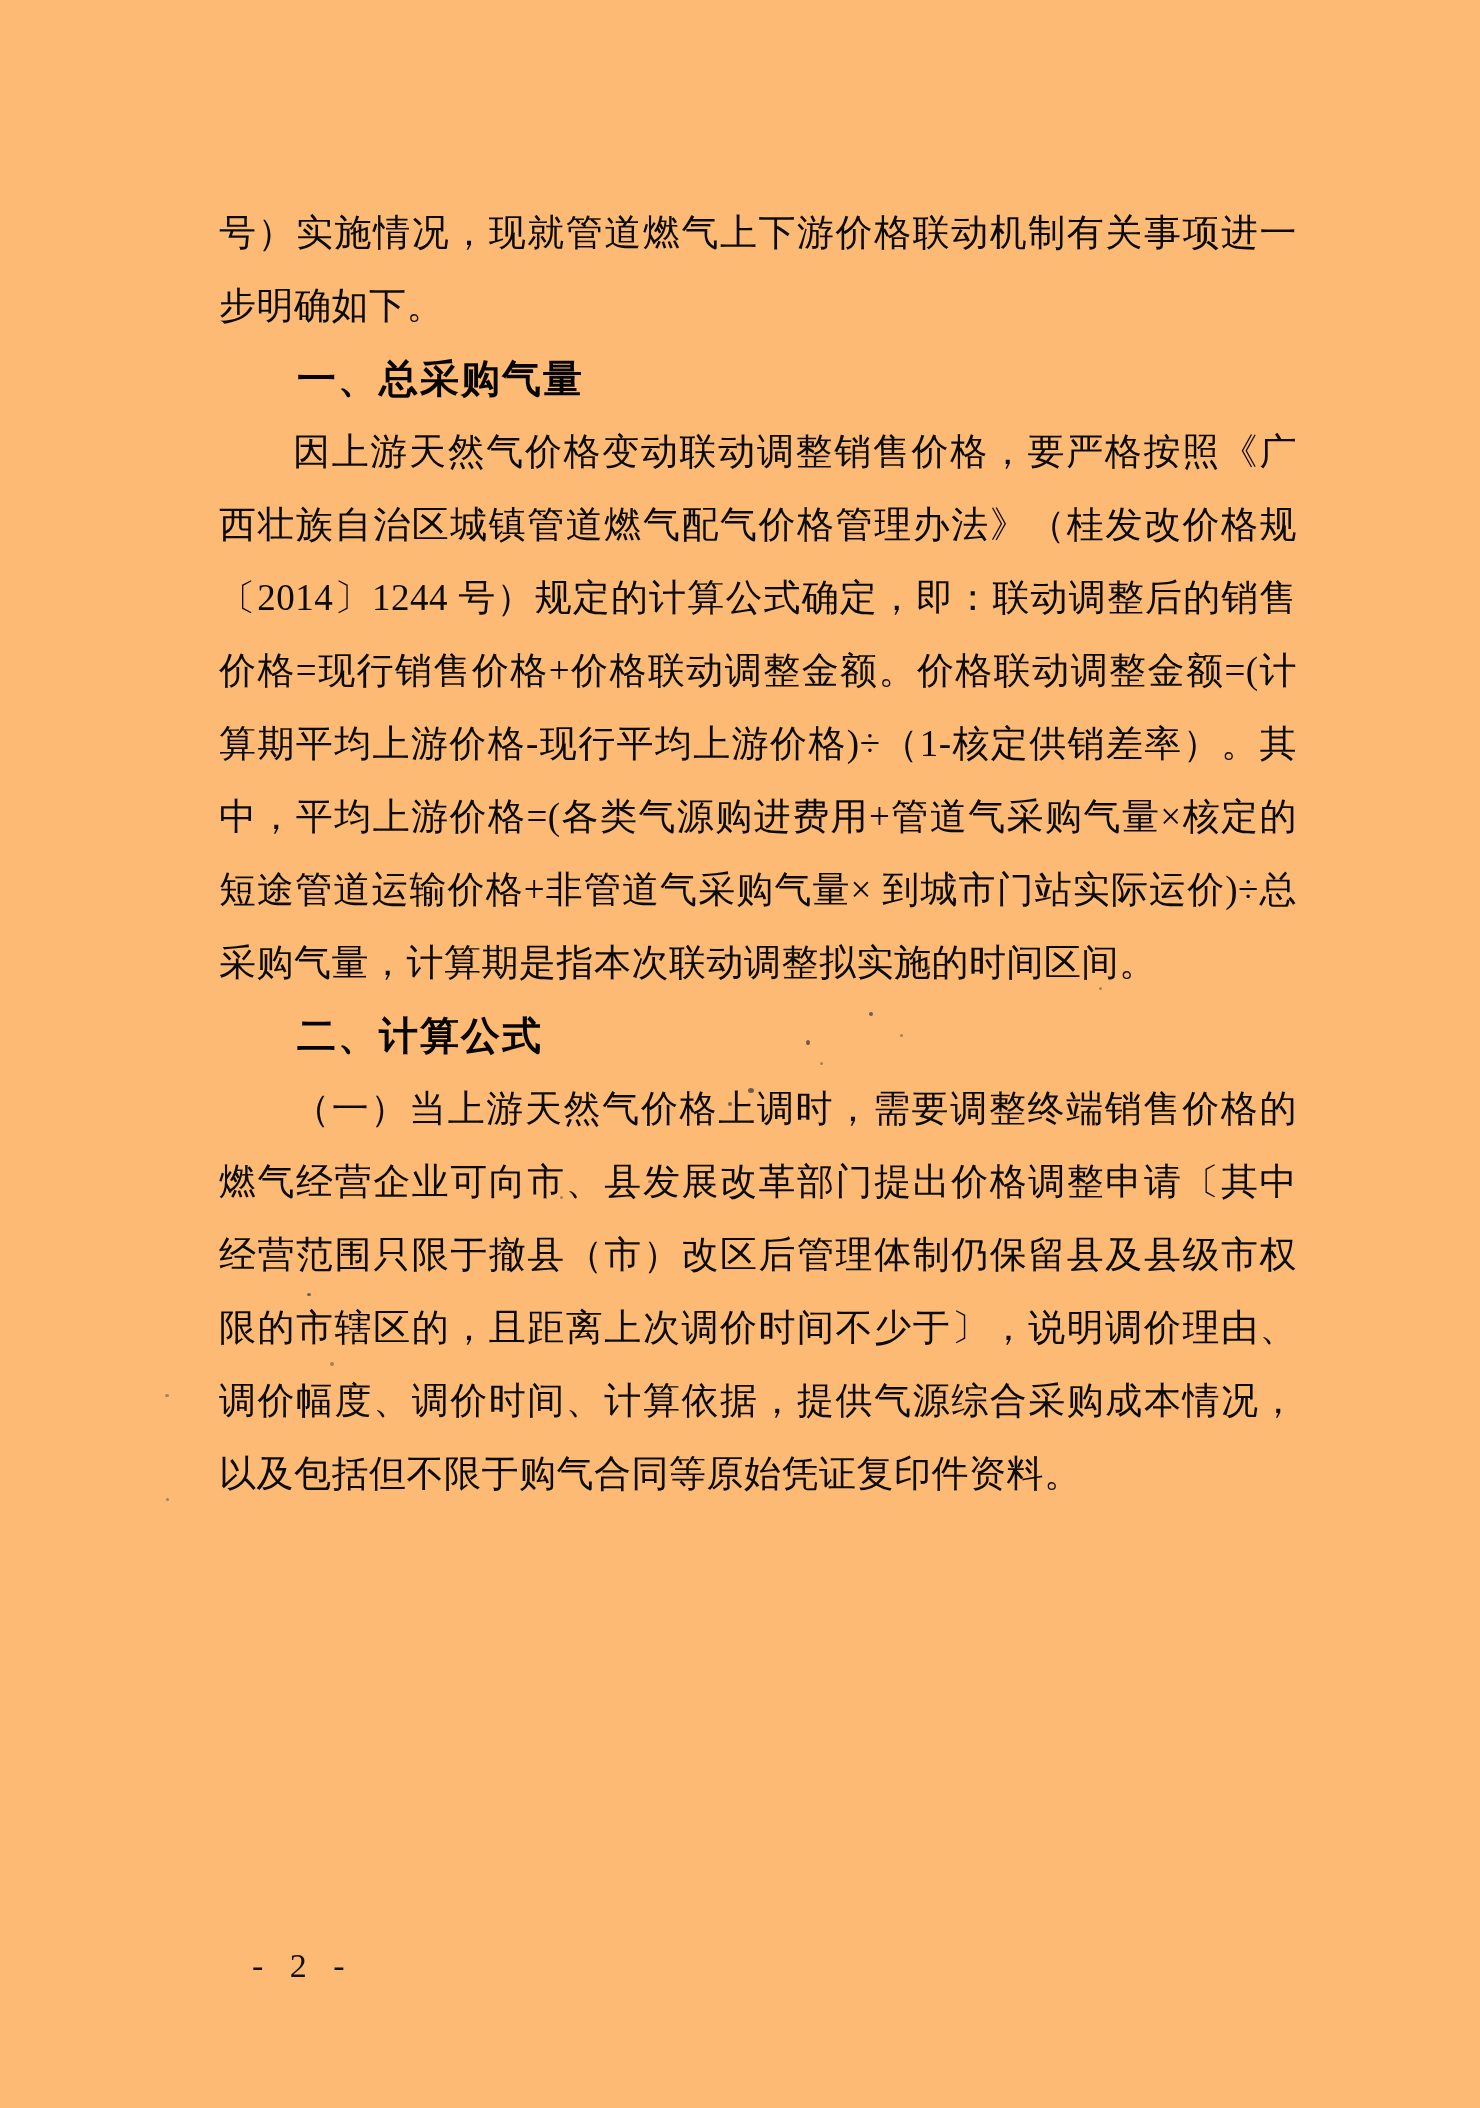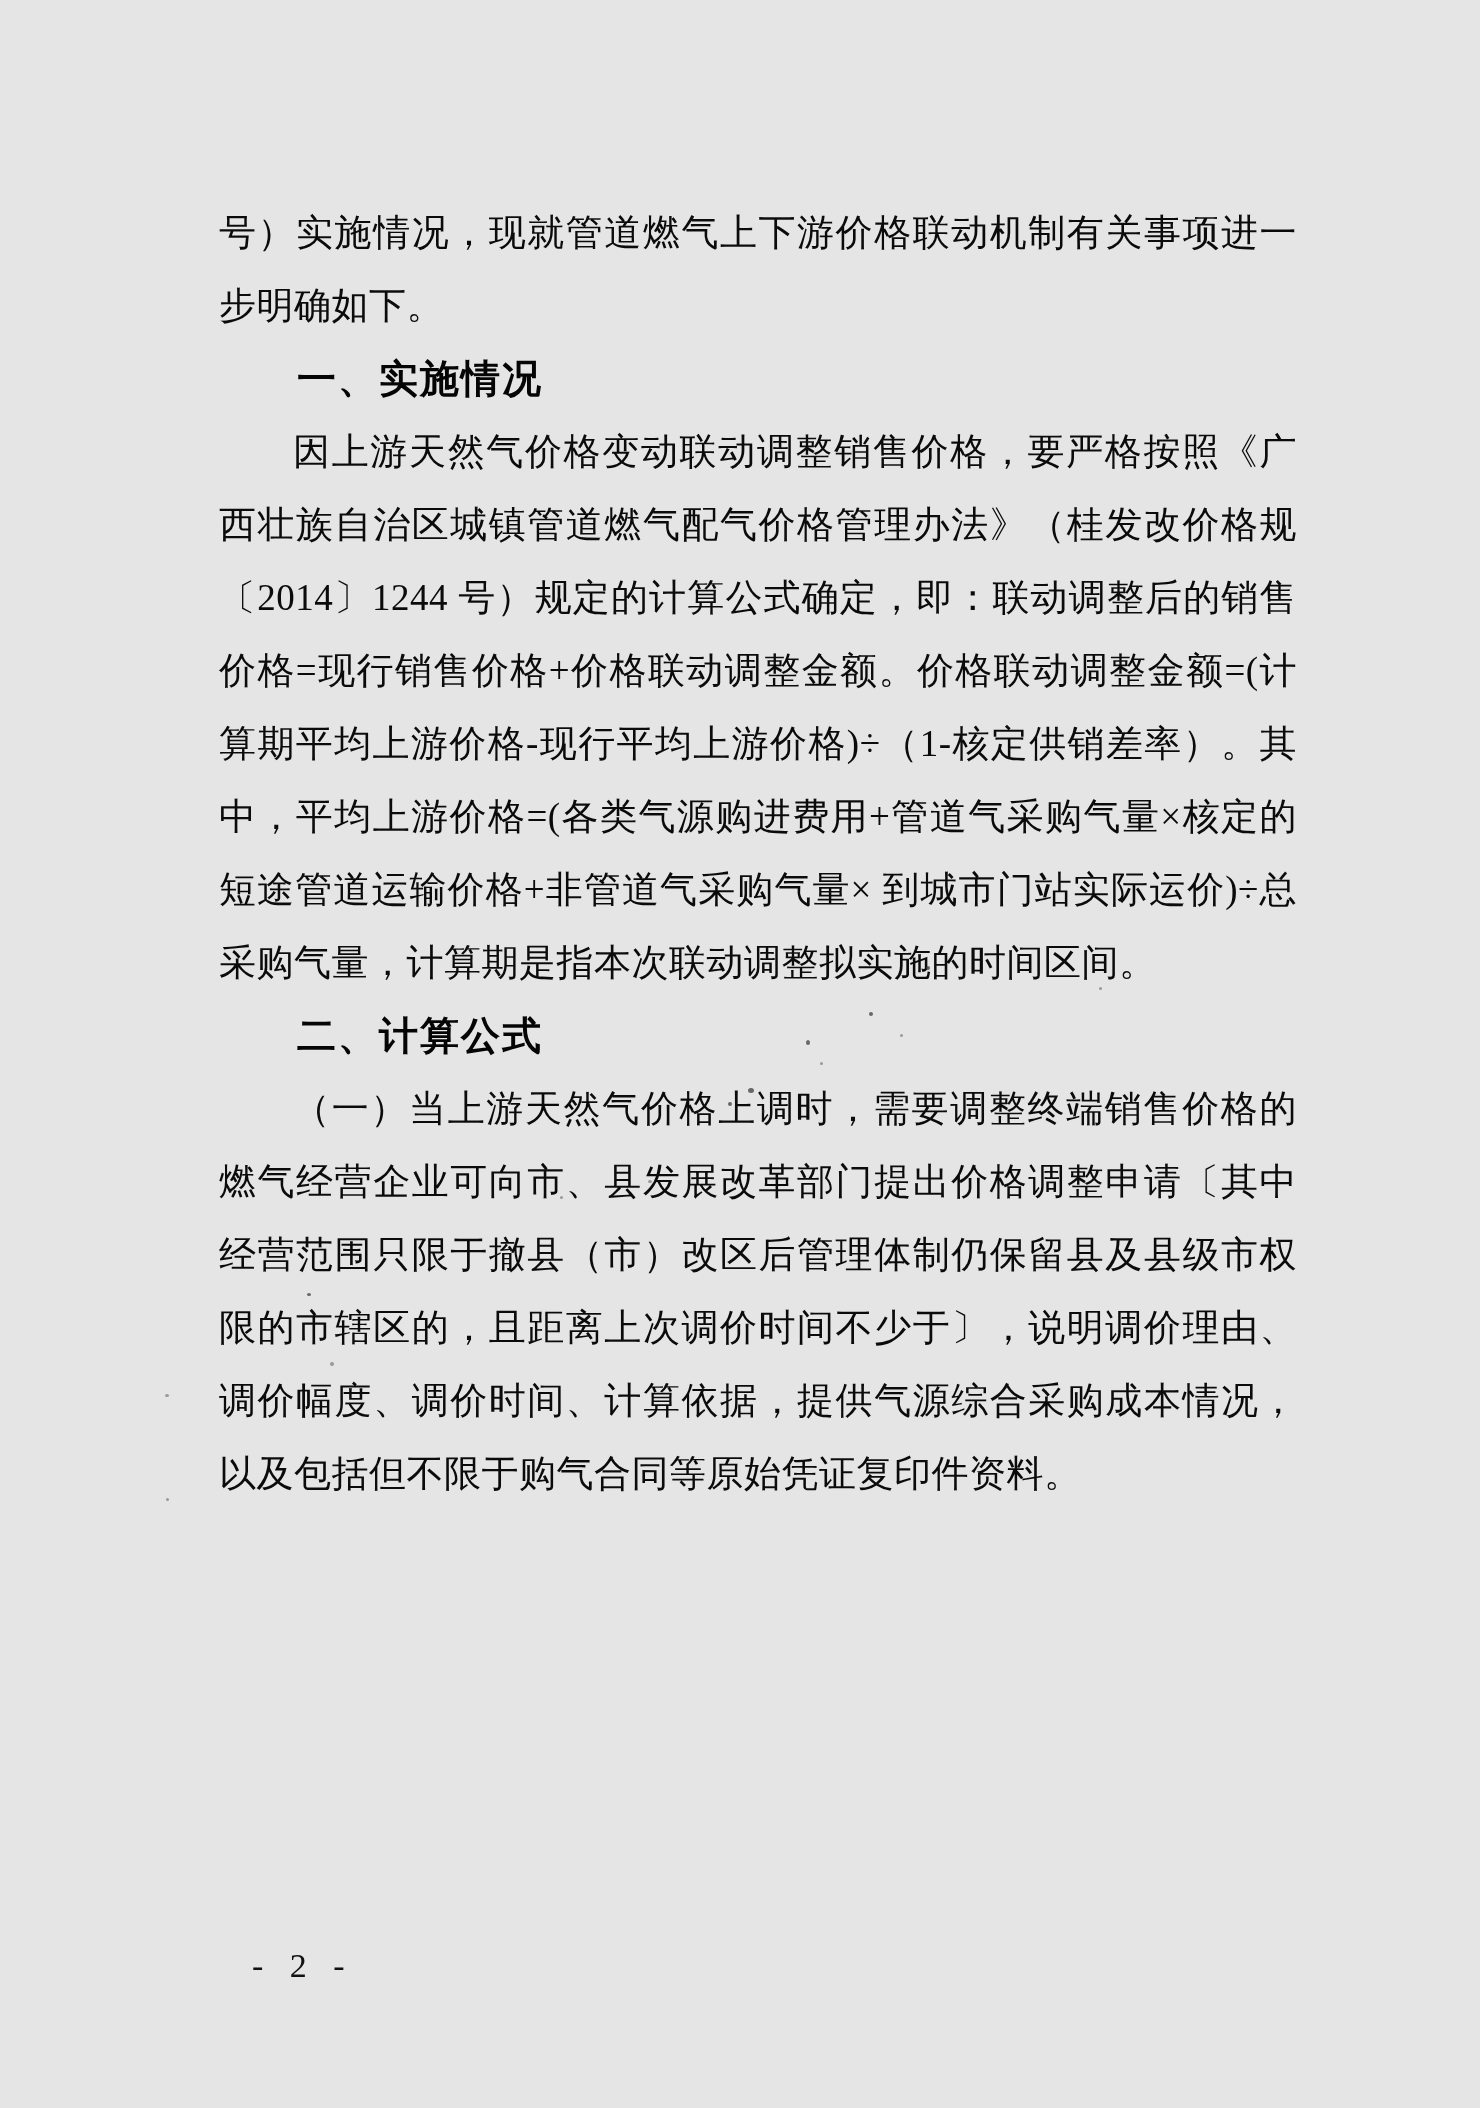--- a/index.html
+++ b/index.html
@@ -11,21 +11,21 @@
     width: 1480px;
     height: 2108px;
     position: relative;
     overflow: hidden;
     font-family: "Liberation Serif", "DejaVu Serif", serif;
     color: #0b0b0b;
   }
   .page {
     position: absolute;
     inset: 0;
-    background: #e5e5e5;
+    background: #fdba74;
   }
   .text-block {
     position: absolute;
     left: 219px;
     top: 196px;
     width: 1078px;
     font-size: 37px;
     line-height: 73px;
     text-align: justify;
     text-align-last: left;
@@ -70,21 +70,21 @@
   .noise.faint { opacity: 0.45; }
 </style>
 </head>
 <body>
 
 <div class="page">
 
   <main class="text-block">
     <p class="body-para no-indent">号）实施情况，现就管道燃气上下游价格联动机制有关事项进一步明确如下。</p>
 
-    <h2 class="section-heading">一、实施情况</h2>
+    <h2 class="section-heading">一、总采购气量</h2>
 
     <p class="body-para">因上游天然气价格变动联动调整销售价格，要严格按照《广西壮族自治区城镇管道燃气配气价格管理办法》（桂发改价格规〔2014〕1244 号）规定的计算公式确定，即：联动调整后的销售价格=现行销售价格+价格联动调整金额。价格联动调整金额=(计算期平均上游价格-现行平均上游价格)÷（1-核定供销差率）。其中，平均上游价格=(各类气源购进费用+管道气采购气量×核定的短途管道运输价格+非管道气采购气量× 到城市门站实际运价)÷总采购气量，计算期是指本次联动调整拟实施的时间区间。</p>
 
     <h2 class="section-heading">二、计算公式</h2>
 
 
 
     <p class="body-para">（一）当上游天然气价格上调时，需要调整终端销售价格的燃气经营企业可向市、县发展改革部门提出价格调整申请〔其中经营范围只限于撤县（市）改区后管理体制仍保留县及县级市权限的市辖区的，且距离上次调价时间不少于〕，说明调价理由、调价幅度、调价时间、计算依据，提供气源综合采购成本情况，以及包括但不限于购气合同等原始凭证复印件资料。</p>
   </main>
 

